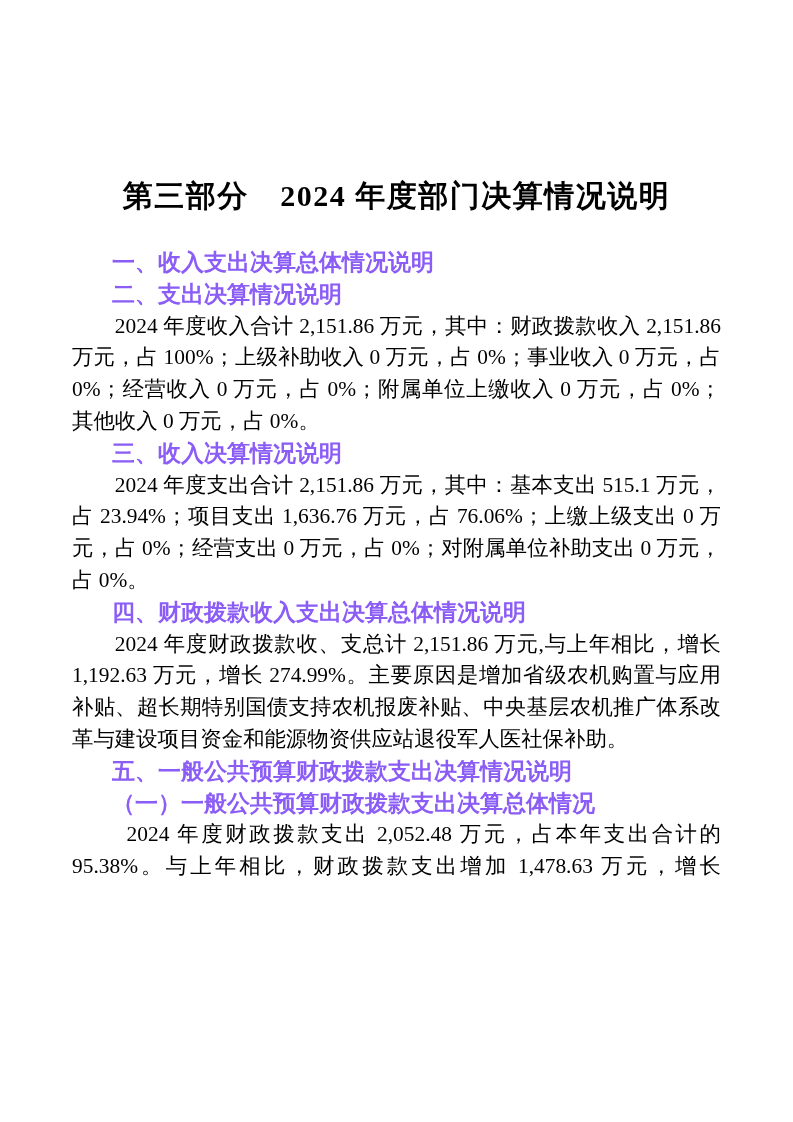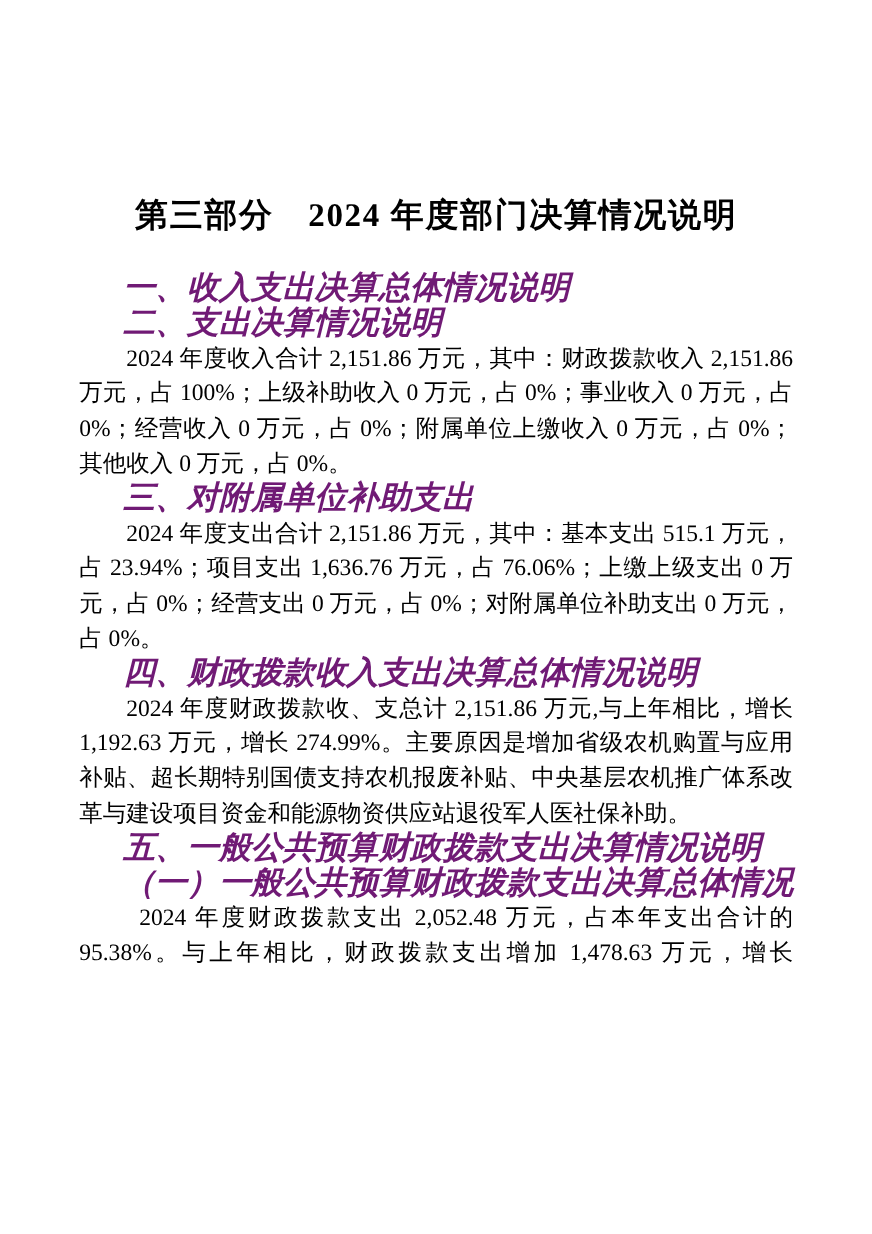--- a/index.html
+++ b/index.html
@@ -36,26 +36,25 @@
     margin-top: 31px;
   }
   .sec {
     margin: 0;
     padding: 0;
   }
   .sec-heading {
     margin: 0;
     padding-left: 40px;
     font-family: "Liberation Sans", sans-serif;
-    font-size: 29px;
+    font-size: 23px;
     font-weight: 700;
     line-height: 31.8px;
     text-align: left;
-    color: #701a75;
-    font-style: italic;
+    color: #8b5cf6;
   }
   .para {
     margin: 0;
     font-family: "Liberation Serif", serif;
     font-size: 21.4px;
     line-height: 31.8px;
     text-align: justify;
     text-indent: 2em;
     color: #000000;
   }
@@ -77,21 +76,21 @@
       <section class="sec">
         <h2 class="sec-heading">一、收入支出决算总体情况说明</h2>
       </section>
 
       <section class="sec">
         <h2 class="sec-heading">二、支出决算情况说明</h2>
         <p class="para">2024 年度收入合计 2,151.86 万元，其中：财政拨款收入 2,151.86 万元，占 100%；上级补助收入 0 万元，占 0%；事业收入 0 万元，占 0%；经营收入 0 万元，占 0%；附属单位上缴收入 0 万元，占 0%；其他收入 0 万元，占 0%。</p>
       </section>
 
       <section class="sec">
-        <h2 class="sec-heading">三、对附属单位补助支出</h2>
+        <h2 class="sec-heading">三、收入决算情况说明</h2>
         <p class="para">2024 年度支出合计 2,151.86 万元，其中：基本支出 515.1 万元，占 23.94%；项目支出 1,636.76 万元，占 76.06%；上缴上级支出 0 万元，占 0%；经营支出 0 万元，占 0%；对附属单位补助支出 0 万元，占 0%。</p>
       </section>
 
       <section class="sec">
         <h2 class="sec-heading">四、财政拨款收入支出决算总体情况说明</h2>
         <p class="para">2024 年度财政拨款收、支总计 2,151.86 万元,与上年相比，增长 1,192.63 万元，增长 274.99%。主要原因是增加省级农机购置与应用补贴、超长期特别国债支持农机报废补贴、中央基层农机推广体系改革与建设项目资金和能源物资供应站退役军人医社保补助。</p>
       </section>
 
       <section class="sec">
         <h2 class="sec-heading">五、一般公共预算财政拨款支出决算情况说明</h2>

